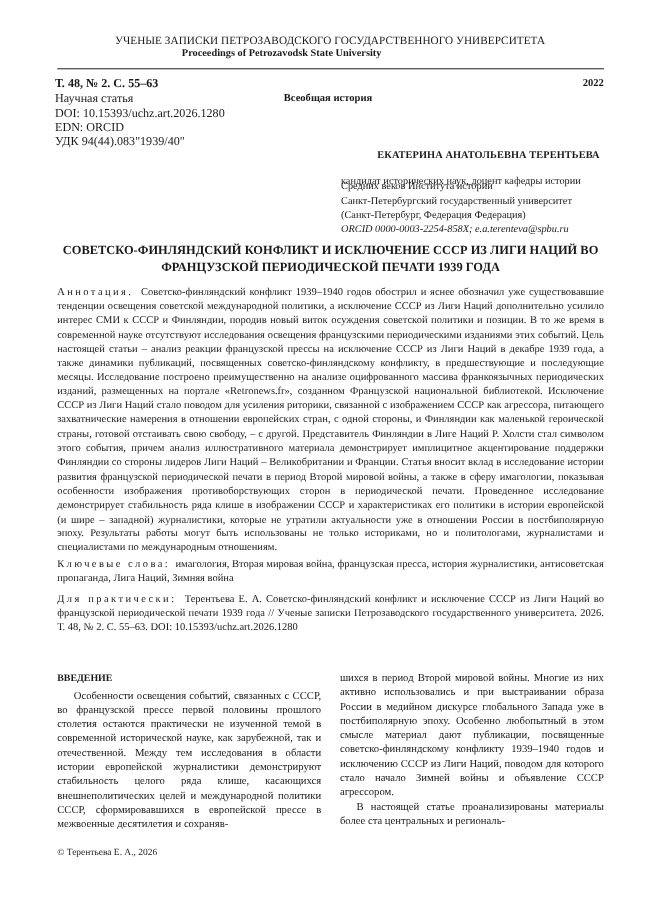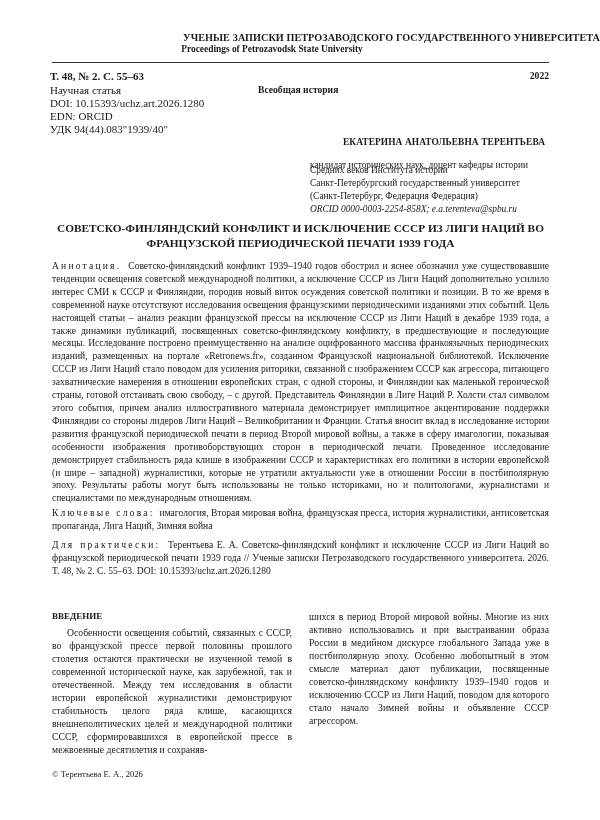--- a/index.html
+++ b/index.html
@@ -1,20 +1,20 @@
 <!DOCTYPE html>
 <html><head>
 <meta charset="utf-8">
 <style>
   html, body { margin: 0; padding: 0; background: #ffffff; }
   body { width: 600px; height: 820px; position: relative; overflow: hidden;
          font-family: "Liberation Serif", "DejaVu Serif", serif; color: #1a1a1a; }
   .abs { position: absolute; }
-  .journal-title { top: 32px; left: 0; width: 600px; text-align: right; font-weight: bold; font-size: 10.2px; letter-spacing: 0.05px; }
-  .journal-sub { top: 44px; left: 0; width: 512px; text-align: center; font-weight: bold; font-size: 9.4px; padding-left: 16px; }
+  .journal-title { top: 32px; left: 0; width: 600px; text-align: center; font-weight: normal; font-size: 10.2px; letter-spacing: 0.05px; }
+  .journal-sub { top: 44px; left: 0; width: 512px; text-align: center; font-weight: bold; font-size: 9.4px; }
   .rule { top: 62px; left: 52px; width: 497px; height: 1px; background: #333; }
   .meta { left: 50px; font-size: 11px; line-height: 13px; }
   .vol { top: 70px; font-weight: bold; }
   .year { top: 70px; right: 51px; position: absolute; font-weight: bold; font-size: 9.6px; }
   .type { top: 84px; }
   .doi { top: 97px; }
   .edn { top: 110px; }
   .udk { top: 123px; }
   .section { top: 84px; left: 258px; font-weight: bold; font-size: 9.6px; }
   .author-name { top: 137px; left: 343px; font-weight: bold; font-size: 9.4px; letter-spacing: 0.1px; }
@@ -65,15 +65,16 @@
   <p class="cite"><span class="spaced">Для практически:</span>&nbsp; <span>Терентьева Е. А. Советско-финляндский конфликт и исключение СССР из Лиги Наций во французской периодической печати 1939 года // Ученые записки Петрозаводского государственного университета. 2026. Т. 48, № 2. С. 55–63. DOI: 10.15393/uchz.art.2026.1280</span></p>
 </div>
 
 <div class="abs col col-left">
   <p class="sec-head">ВВЕДЕНИЕ</p>
   <p class="indent">Особенности освещения событий, связанных с СССР, во французской прессе первой половины прошлого столетия остаются практически не изученной темой в современной исторической науке, как зарубежной, так и отечественной. Между тем исследования в области истории европейской журналистики демонстрируют стабильность целого ряда клише, касающихся внешнеполитических целей и международной политики СССР, сформировавшихся в европейской прессе в межвоенные десятилетия и сохраняв-</p>
 </div>
 
 <div class="abs col col-right">
   <p>шихся в период Второй мировой войны. Многие из них активно использовались и при выстраивании образа России в медийном дискурсе глобального Запада уже в постбиполярную эпоху. Особенно любопытный в этом смысле материал дают публикации, посвященные советско-финляндскому конфликту 1939–1940 годов и исключению СССР из Лиги Наций, поводом для которого стало начало Зимней войны и объявление СССР агрессором.</p>
+  <p class="indent">В настоящей статье проанализированы материалы более ста центральных и региональ-</p>
 </div>
 
 <div class="abs copyright">© Терентьева Е. А., 2026</div>
 
 </body></html>

